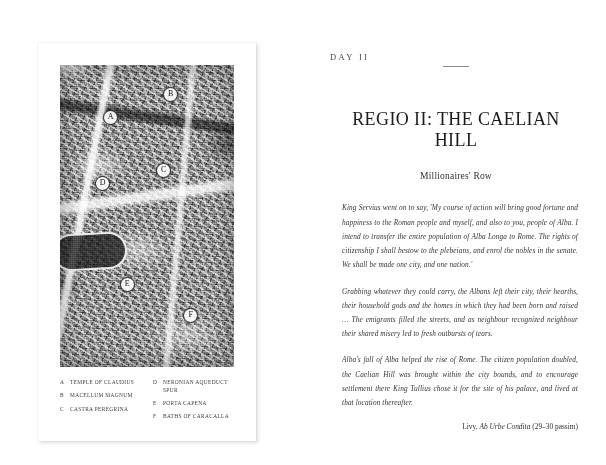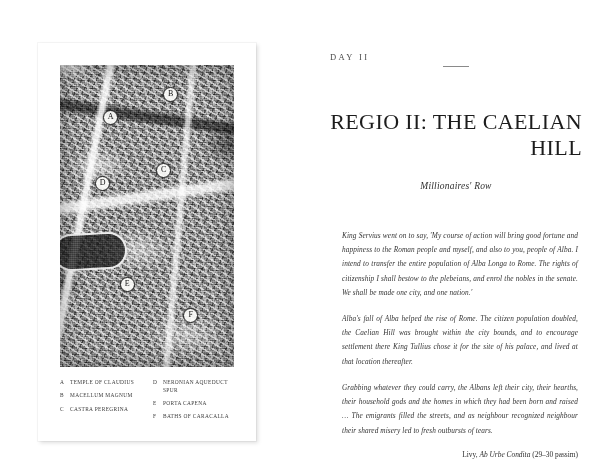--- a/index.html
+++ b/index.html
@@ -173,35 +173,34 @@
     margin-bottom: 4px;
   }
   #day-rule {
     width: 26px;
     height: 1px;
     background: #8a8a8a;
     margin: 0 auto 42px auto;
   }
 
   #title {
-    text-align: right;
-    font-size: 22px;
+    text-align: center;
+    font-size: 18px;
     letter-spacing: .4px;
     color: #1c1c1c;
     font-weight: normal;
     margin: 0 0 20px 0;
     line-height: 1.18;
   }
 
   #subtitle {
     text-align: center;
-    font-style: italic;
     font-size: 9.5px;
     color: #2e2e2e;
-    margin-bottom: 38px;
+    margin-bottom: 20px;
     letter-spacing: .2px;
   }
 
   .body-para {
     font-size: 7.6px;
     line-height: 1.72;
     text-align: justify;
     color: #2b2b2b;
     margin: 0 0 13px 0;
     letter-spacing: .05px;
@@ -295,21 +294,21 @@
   </div>
 
   <div id="article">
     <div id="day-head">DAY II</div>
     <div id="day-rule"></div>
 
     <h1 id="title">REGIO II: THE CAELIAN HILL</h1>
     <div id="subtitle">Millionaires' Row</div>
 
     <p class="quote-para">King Servius went on to say, 'My course of action will bring good fortune and happiness to the Roman people and myself, and also to you, people of Alba. I intend to transfer the entire population of Alba Longa to Rome. The rights of citizenship I shall bestow to the plebeians, and enrol the nobles in the senate. We shall be made one city, and one nation.'</p>
+    <p class="quote-para">Grabbing whatever they could carry, the Albans left their city, their hearths, their household gods and the homes in which they had been born and raised … The emigrants filled the streets, and as neighbour recognized neighbour their shared misery led to fresh outbursts of tears.</p>
     <p class="quote-para">Alba's fall of Alba helped the rise of Rome. The citizen population doubled, the Caelian Hill was brought within the city bounds, and to encourage settlement there King Tullius chose it for the site of his palace, and lived at that location thereafter.</p>
-    <p class="quote-para">Grabbing whatever they could carry, the Albans left their city, their hearths, their household gods and the homes in which they had been born and raised … The emigrants filled the streets, and as neighbour recognized neighbour their shared misery led to fresh outbursts of tears.</p>
 
     <div id="citation">
       <span>Livy, </span><span class="work">Ab Urbe Condita</span><span> (29–30 passim)</span>
     </div>
   </div>
 
 </div>
 
 </body></html>

